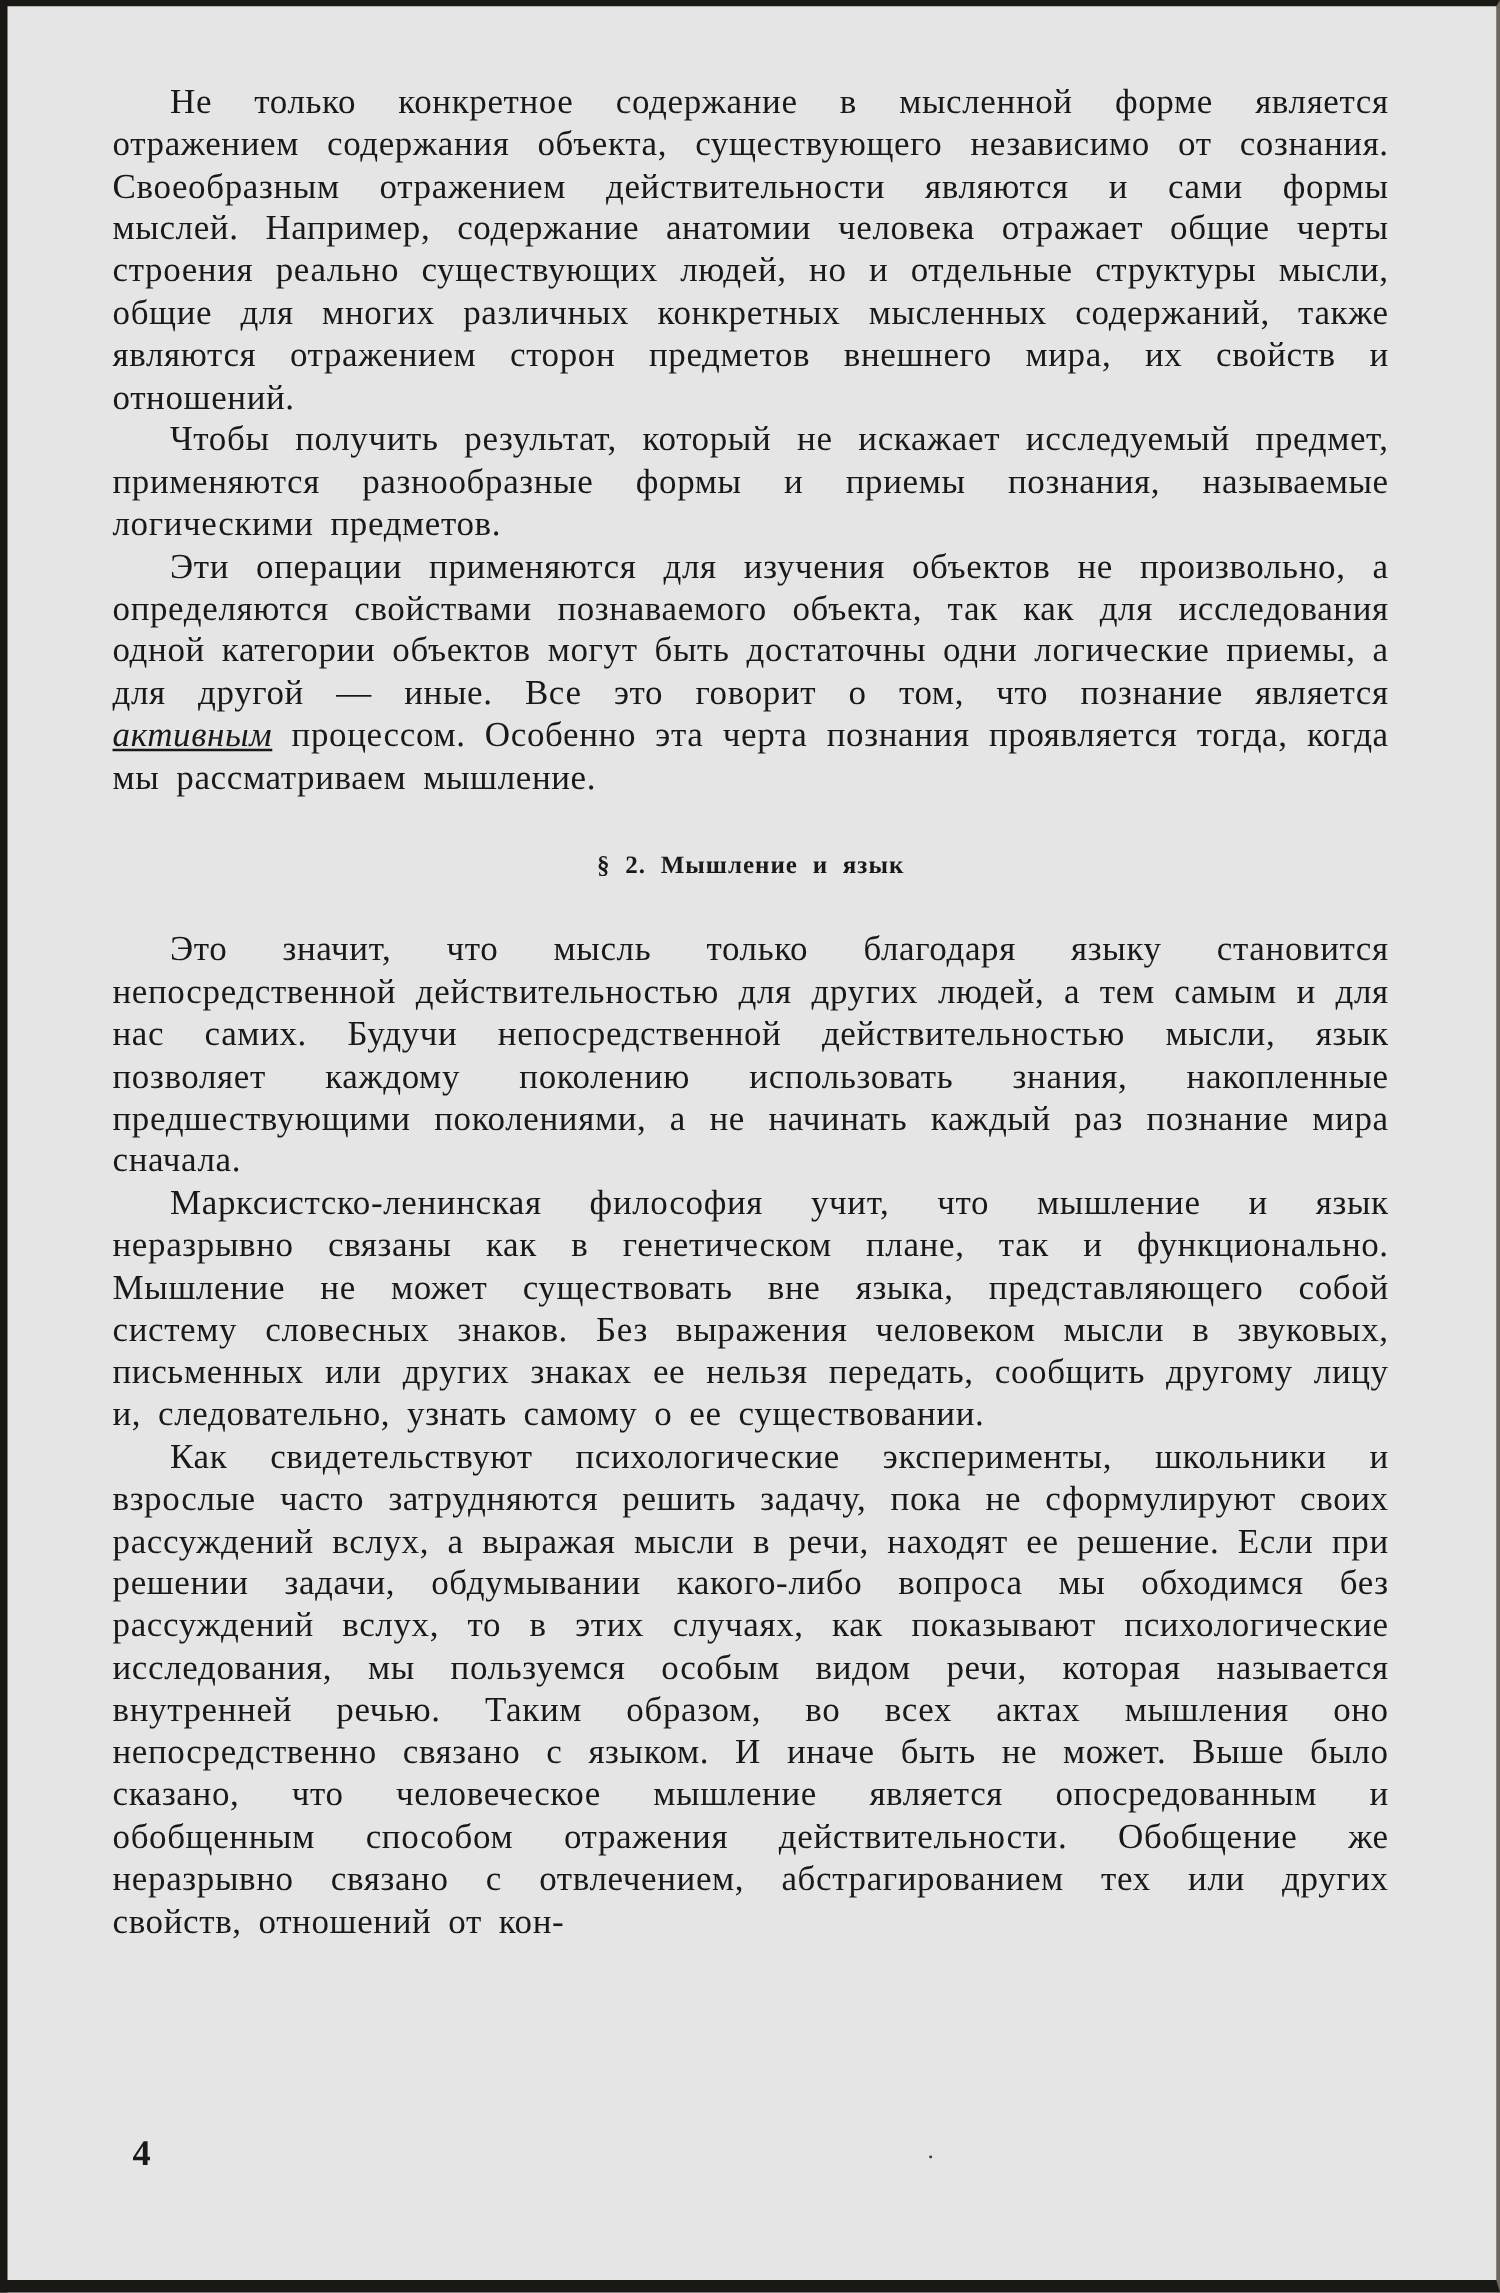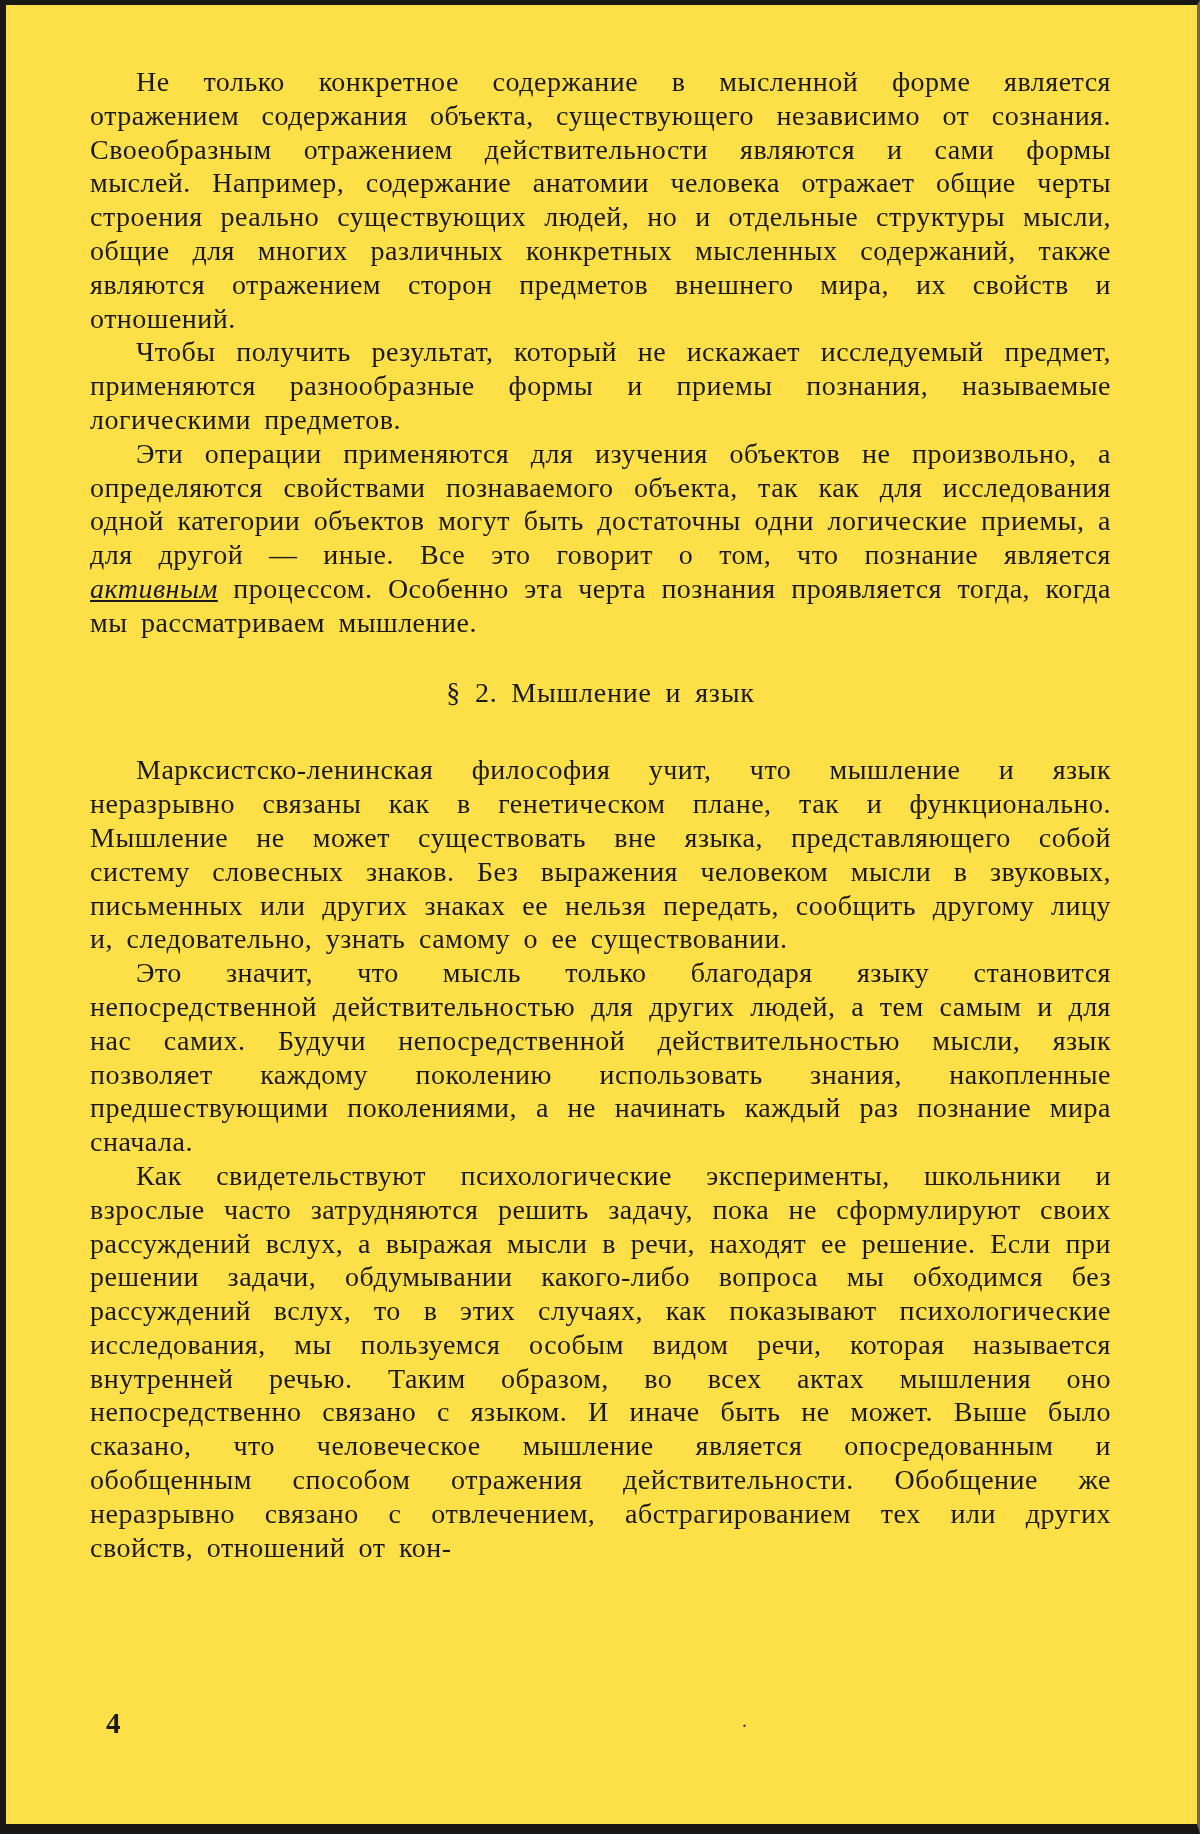--- a/index.html
+++ b/index.html
@@ -8,21 +8,21 @@
     width: 1200px;
     height: 1834px;
     position: relative;
     background: #d8d5cd;
     font-family: "Liberation Serif", "DejaVu Serif", serif;
     overflow: hidden;
   }
   .page {
     position: absolute;
     inset: 0;
-    background: #fde047;
+    background: #e5e5e5;
     border-top: 5px solid #1a1814;
     border-left: 6px solid #1a1814;
     border-bottom: 10px solid #1a1814;
     border-right: 3px solid #6b675e;
   }
   .text-block {
     position: absolute;
     left: 84px;
     right: 86px;
     top: 60px;
@@ -32,25 +32,25 @@
     text-align: justify;
     letter-spacing: 0.5px;
     word-spacing: 6px;
   }
   .text-block p {
     margin: 0;
     padding: 0;
     text-indent: 46px;
   }
   .heading {
-    font-size: 28px;
-    font-weight: normal;
+    font-size: 20px;
+    font-weight: bold;
     text-align: center;
     text-indent: 0;
-    margin: 36px 0 44px 0;
+    margin: 36px 0 34px 0;
     letter-spacing: 0.8px;
   }
   .italic { font-style: italic; text-decoration: underline; }
   .page-number {
     position: absolute;
     left: 100px;
     bottom: 84px;
     font-size: 29px;
     font-weight: bold;
     color: #1b1918;
@@ -82,23 +82,23 @@
   <div class="text-block">
 
     <p>Не только конкретное содержание в мысленной форме является отражением содержания объекта, существующего независимо от сознания. Своеобразным отражением действительности являются и сами формы мыслей. Например, содержание анатомии человека отражает общие черты строения реально существующих людей, но и отдельные структуры мысли, общие для многих различных конкретных мысленных содержаний, также являются отражением сторон предметов внешнего мира, их свойств и отношений.</p>
 
     <p>Чтобы получить результат, который не искажает исследуемый предмет, применяются разнообразные формы и приемы познания, называемые логическими предметов.</p>
 
     <p><span>Эти операции применяются для изучения объектов не произвольно, а определяются свойствами познаваемого объекта, так как для исследования одной категории объектов могут быть достаточны одни логические приемы, а для другой — иные. Все это говорит о том, что познание является </span><span class="italic">активным</span><span> процессом. Особенно эта черта познания проявляется тогда, когда мы рассматриваем мышление.</span></p>
 
     <h2 class="heading">§ 2. Мышление и язык</h2>
 
+    <p>Это значит, что мысль только благодаря языку становится непосредственной действительностью для других людей, а тем самым и для нас самих. Будучи непосредственной действительностью мысли, язык позволяет каждому поколению использовать знания, накопленные предшествующими поколениями, а не начинать каждый раз познание мира сначала.</p>
+
     <p>Марксистско-ленинская философия учит, что мышление и язык неразрывно связаны как в генетическом плане, так и функционально. Мышление не может существовать вне языка, представляющего собой систему словесных знаков. Без выражения человеком мысли в звуковых, письменных или других знаках ее нельзя передать, сообщить другому лицу и, следовательно, узнать самому о ее существовании.</p>
-
-    <p>Это значит, что мысль только благодаря языку становится непосредственной действительностью для других людей, а тем самым и для нас самих. Будучи непосредственной действительностью мысли, язык позволяет каждому поколению использовать знания, накопленные предшествующими поколениями, а не начинать каждый раз познание мира сначала.</p>
 
     <p>Как свидетельствуют психологические эксперименты, школьники и взрослые часто затрудняются решить задачу, пока не сформулируют своих рассуждений вслух, а выражая мысли в речи, находят ее решение. Если при решении задачи, обдумывании какого-либо вопроса мы обходимся без рассуждений вслух, то в этих случаях, как показывают психологические исследования, мы пользуемся особым видом речи, которая называется внутренней речью. Таким образом, во всех актах мышления оно непосредственно связано с языком. И иначе быть не может. Выше было сказано, что человеческое мышление является опосредованным и обобщенным способом отражения действительности. Обобщение же неразрывно связано с отвлечением, абстрагированием тех или других свойств, отношений от кон-</p>
 
   </div>
 
   <div class="page-number">4</div>
 
   <div class="stray-mark">.</div>
 
 

